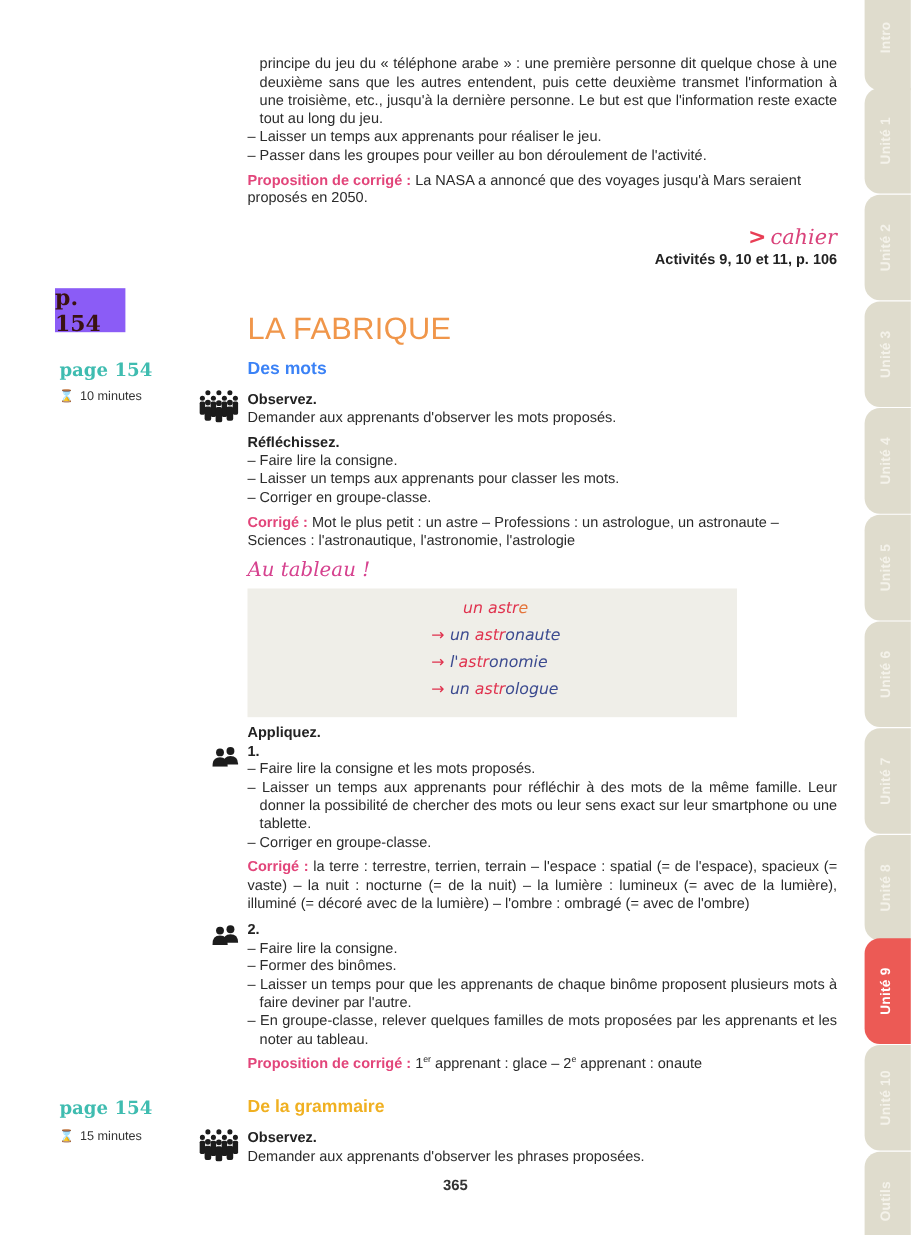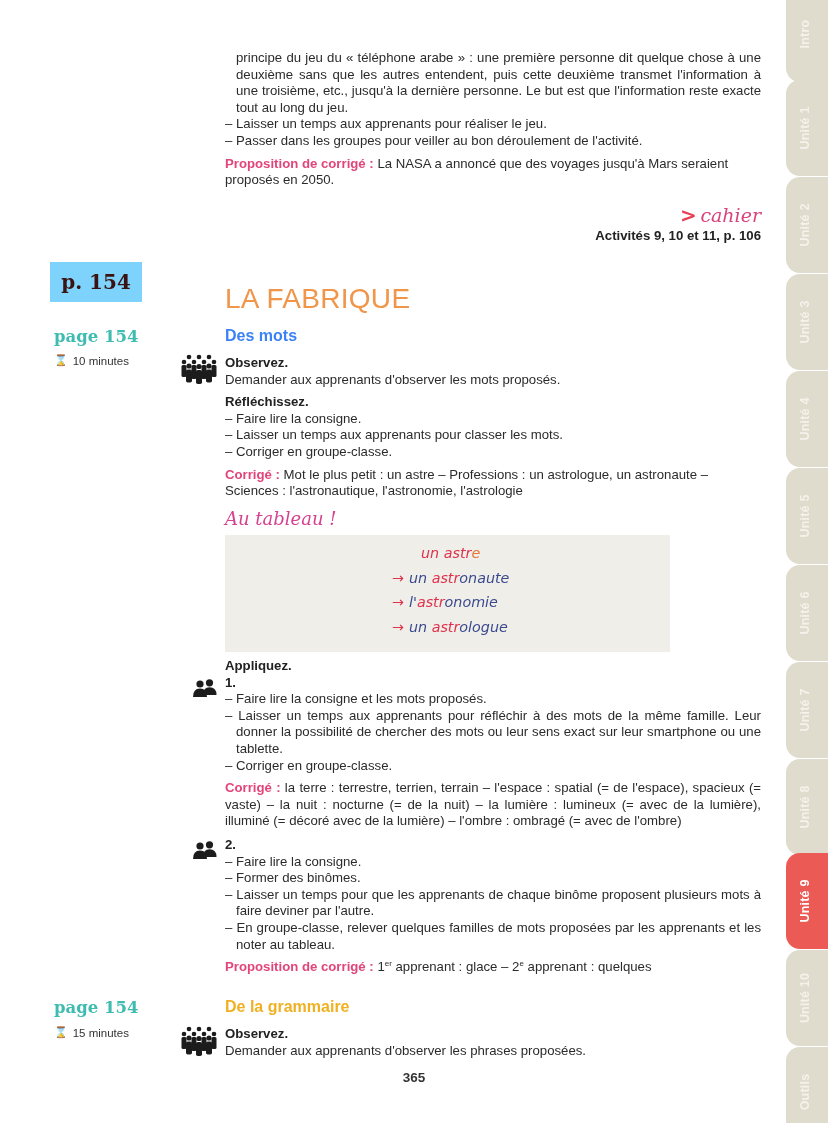--- a/index.html
+++ b/index.html
@@ -27,22 +27,22 @@
   .tab.active { background: #ec5a55; }
   .tab .tab-label {
     position: absolute; left: 50%; top: 50%;
     transform: translate(-50%, -50%) rotate(-90deg);
     white-space: nowrap; font-size: 12.5px; font-weight: bold;
     color: #f4f2ea; letter-spacing: 0.2px; margin-left: -6px;
   }
   .tab.active .tab-label { color: #ffffff; }
 
   .page-badge {
-    position: absolute; left: 50px; top: 262px; width: 92px; height: 40px;
-    background: #7dd3fc; display: flex; align-items: center; justify-content: center;
+    position: absolute; left: 50px; top: 262px; width: 64px; height: 40px;
+    background: #8b5cf6; display: flex; align-items: center; justify-content: center;
     font-family: "DejaVu Serif", "Liberation Serif", serif; font-weight: bold;
     font-size: 20px; color: #3a1212;
   }
   .side-page {
     position: absolute; left: 54px;
     font-family: "DejaVu Serif", "Liberation Serif", serif; font-weight: bold;
     font-size: 16.5px; color: #3fbcb0;
   }
   .side-time {
     position: absolute; left: 54px; font-size: 11.5px; color: #333;
@@ -185,21 +185,21 @@
     <path d="M0 18 Q0 9.5 7 9.5 Q14 9.5 14 18 Z"></path>
     <path d="M10 16 Q10 8.3 16.5 8.3 Q23.5 8.3 23.5 16 Z"></path>
   </g>
 </svg>
 <div class="body-col" style="top:837px;">
   <p class="bold">2.</p>
   <p class="dash">– Faire lire la consigne.</p>
   <p class="dash">– Former des binômes.</p>
   <p class="dash just">– Laisser un temps pour que les apprenants de chaque binôme proposent plusieurs mots à faire deviner par l'autre.</p>
   <p class="dash just">– En groupe-classe, relever quelques familles de mots proposées par les apprenants et les noter au tableau.</p>
-  <p style="margin-top:6px;"><span class="pink">Proposition de corrigé :</span><span> 1</span><sup>er</sup><span> apprenant : glace – 2</span><sup>e</sup><span> apprenant : quelques</span></p>
+  <p style="margin-top:6px;"><span class="pink">Proposition de corrigé :</span><span> 1</span><sup>er</sup><span> apprenant : glace – 2</span><sup>e</sup><span> apprenant : onaute</span></p>
 </div>
 
 <div class="side-page" style="top:998px;">page 154</div>
 <div class="side-time" style="top:1026px;">
   <span class="hourglass">⌛</span>
   <span>15 minutes</span>
 </div>
 <div class="sub-title gold" style="top:998px;">De la grammaire</div>
 
 <svg class="icon-crowd" style="top:1026px;" width="36" height="30" viewBox="0 0 36 30">

